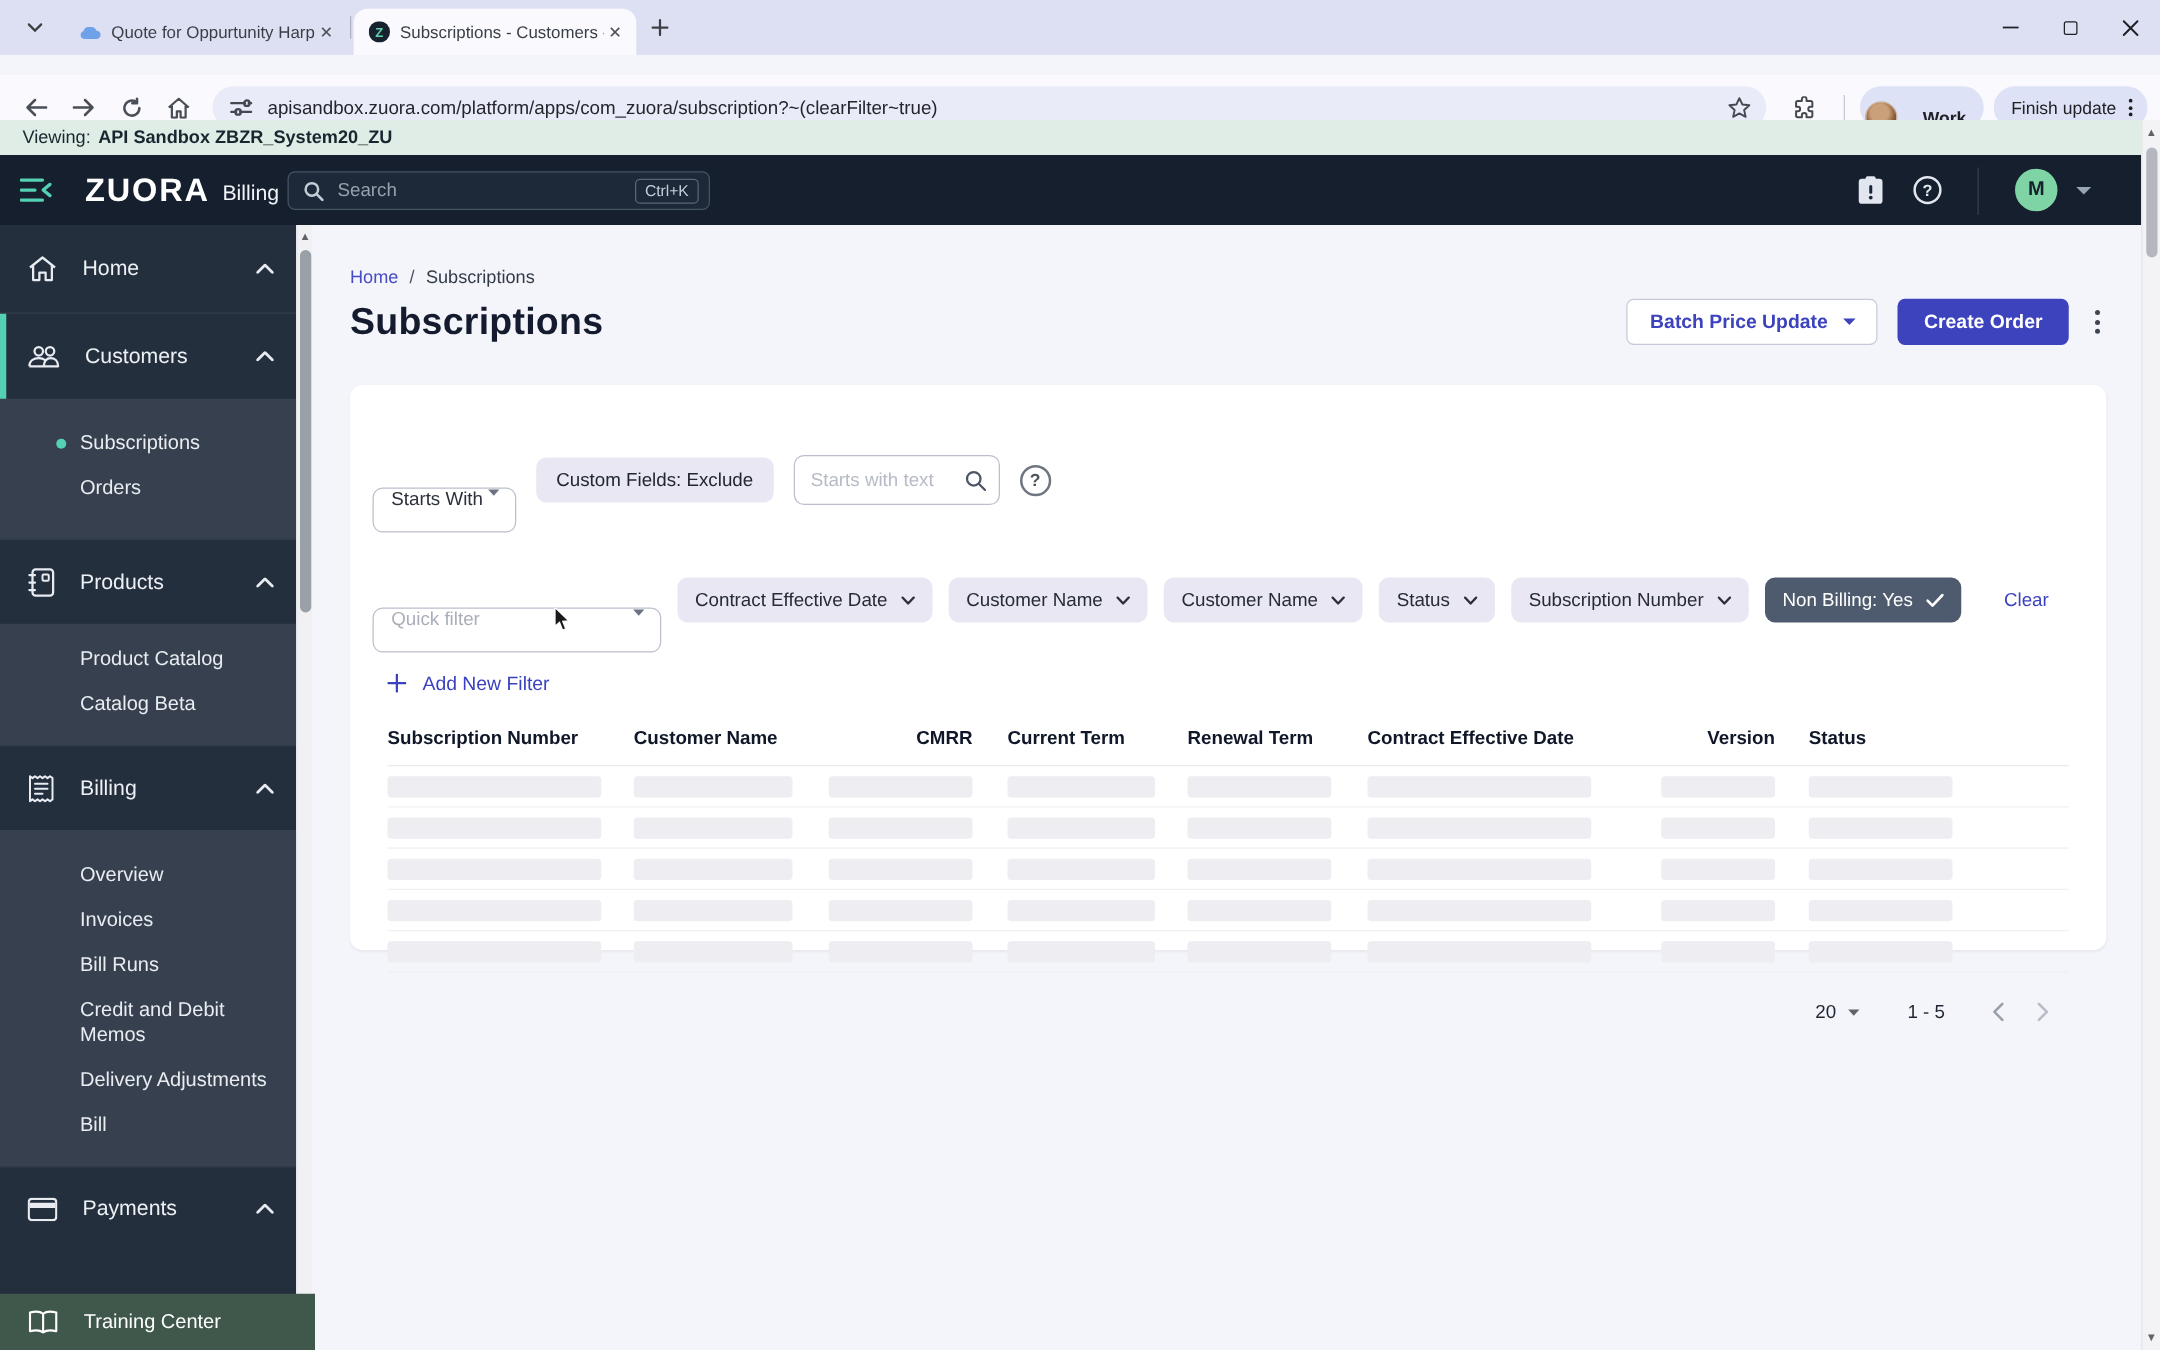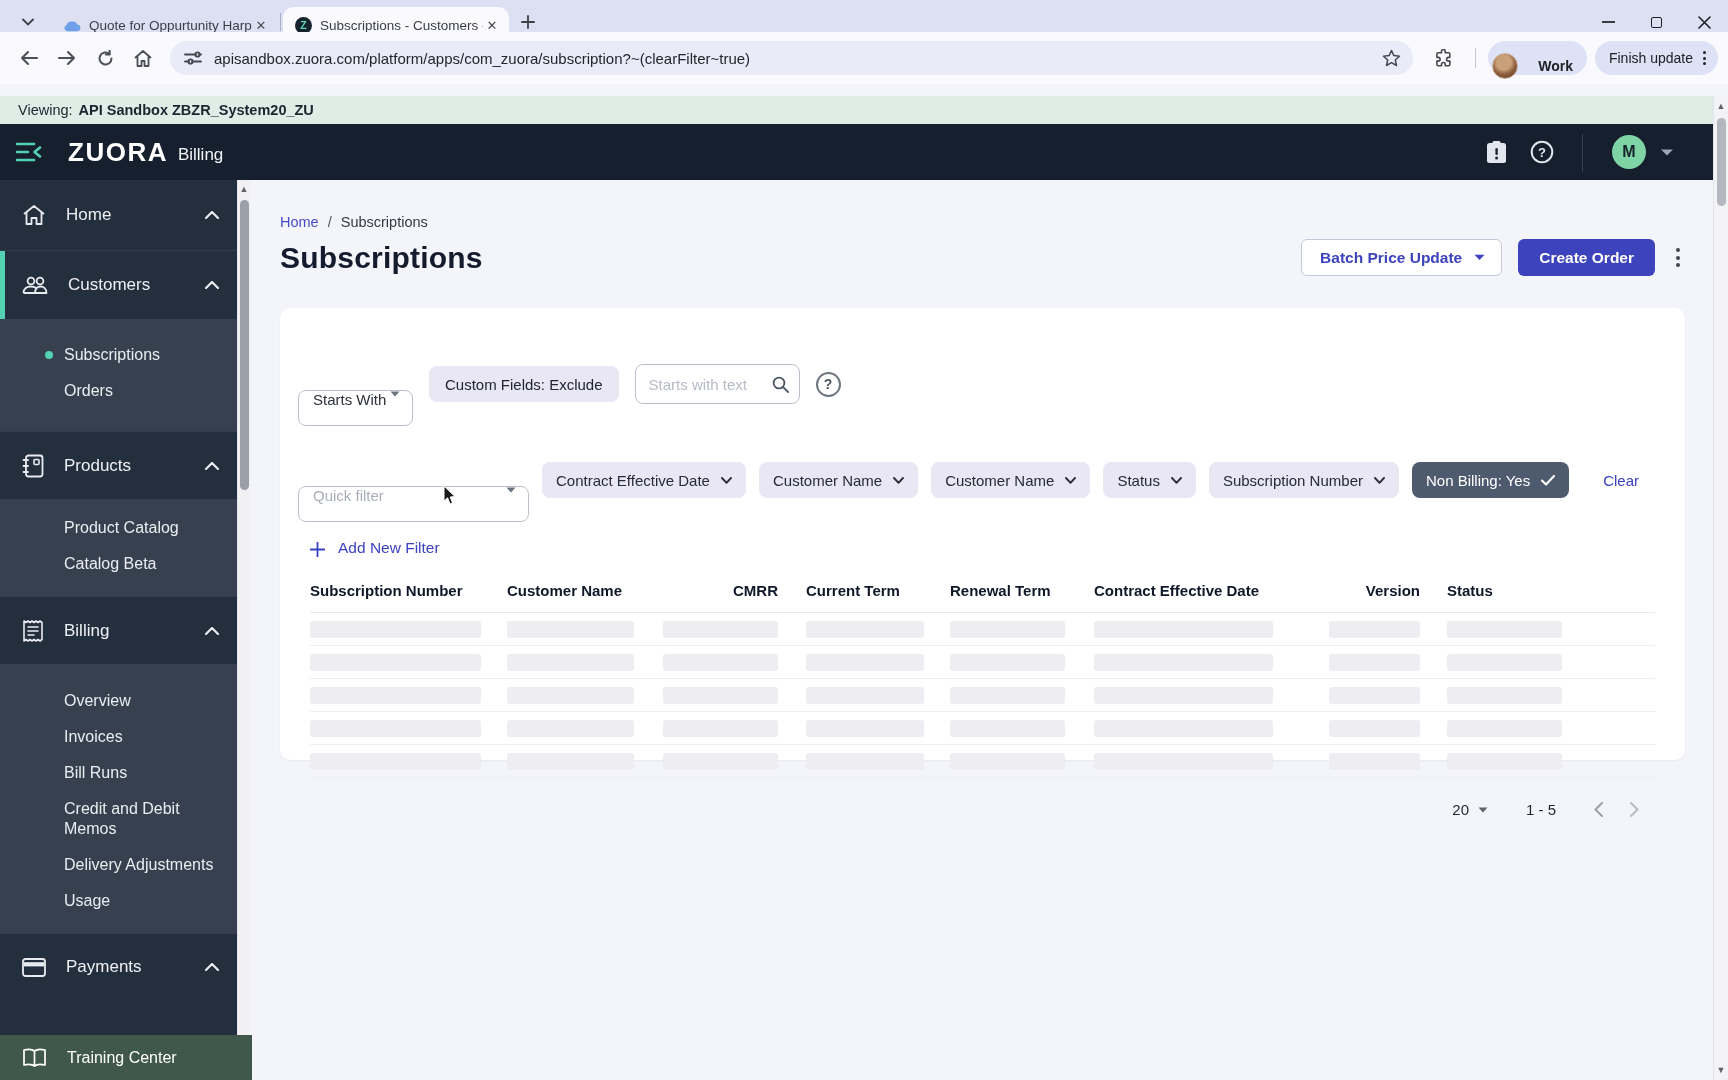--- a/index.html
+++ b/index.html
@@ -14,21 +14,21 @@
   .tab.active{background:#f9f9fe;}
   .tab-title{flex:1;overflow:hidden;white-space:nowrap;margin-left:8px;}
   .tab-close{width:18px;height:18px;display:flex;align-items:center;justify-content:center;border-radius:50%;color:#4c5057;font-size:13px;}
   .tab-sep{width:1px;height:18px;background:#aab0c8;align-self:center;margin:0 2px;}
   .newtab{align-self:center;margin-left:12px;color:#3c4043;}
   .win-controls{position:absolute;right:0;top:0;height:44px;display:flex;}
   .win-btn{width:48px;height:44px;display:flex;align-items:center;justify-content:center;color:#1d2025;}
   .win-max-inner{width:11px;height:11px;border:1.6px solid #1d2025;border-radius:2px;position:relative;background:#dde0f3;}
   .win-max-inner::before{content:"";position:absolute;left:2px;top:-4px;width:11px;height:11px;border:1.6px solid #1d2025;border-radius:2px;z-index:-1;}
 
-  .toolbar{position:absolute;top:32px;left:0;width:1728px;height:52px;background:#f9f9fe;display:flex;align-items:center;padding:0 10px;}
+  .toolbar{position:absolute;top:60px;left:0;width:1728px;height:52px;background:#f9f9fe;display:flex;align-items:center;padding:0 10px;}
   .nav-btn{width:38px;height:38px;display:flex;align-items:center;justify-content:center;color:#4a4f57;flex:none;}
   .omnibox{flex:1;height:34px;margin:0 6px 0 8px;background:#e9ebf8;border-radius:17px;display:flex;align-items:center;padding:0 12px 0 14px;min-width:0;}
   .url-text{font-size:15px;color:#24262c;margin-left:12px;white-space:nowrap;overflow:hidden;flex:1;}
   .tb-right{display:flex;align-items:center;flex:none;margin-left:6px;gap:8px;}
   .tb-divider{width:1px;height:20px;background:#c6c9d8;margin:0 4px;}
   .pill{height:34px;border-radius:17px;background:#dee2f6;display:flex;align-items:center;font-size:14px;color:#202124;}
   .pill-profile{padding:16px 14px 0 4px;gap:20px;font-weight:bold;}
   .avatar-photo{width:26px;height:26px;border-radius:50%;background:radial-gradient(circle at 45% 35%, #caa07a 0 35%, #8a5a3b 60%, #5d3b24 100%);border:1px solid #c9b39b;}
   .pill-update{padding:0 8px 0 14px;gap:6px;}
   .kebab-s{display:flex;flex-direction:column;gap:2.5px;padding:0 4px;}
@@ -89,21 +89,21 @@
   .sel{height:36px;border:1px solid #bcc0cd;border-radius:8px;background:#fff;display:flex;align-items:flex-start;justify-content:space-between;padding:0 12px 0 14px;font-size:15px;color:#2c313b;margin-top:48px;}
   .sel-sm{width:115px;}
   .sel-quick{width:231px;color:#a9aeb9;}
   .chip-static{background:#e8e7f3;border-radius:8px;height:36px;display:flex;align-items:center;padding:0 16px;font-size:15px;color:#21262f;}
   .inp{width:165px;height:40px;border:1px solid #bcc0cd;border-radius:8px;display:flex;align-items:center;padding:0 10px 0 13px;}
   .inp .ph{color:#b7bbc6;font-size:15px;flex:1;}
   .help-circle{width:25px;height:25px;border-radius:50%;border:2px solid #6f7680;color:#4d545e;font-weight:700;font-size:14px;display:flex;align-items:center;justify-content:center;flex:none;}
   .chip{background:#e8e7f3;border-radius:8px;height:36px;padding:0 14px;display:inline-flex;align-items:center;gap:11px;font-size:15px;color:#262b34;white-space:nowrap;}
   .chip.dark{background:#4e5b6e;color:#fff;}
   .clear-link{margin-left:auto;margin-right:26px;color:#3b42c0;font-size:15px;font-weight:500;}
-  .addfilter{margin:17px 0 0 12px;display:flex;align-items:flex-end;gap:13px;color:#3b42c0;}
+  .addfilter{margin:17px 0 0 12px;display:flex;align-items:flex-start;gap:13px;color:#3b42c0;}
   .addfilter .lbl{font-size:15.5px;font-weight:500;}
 
   .tbl{margin:15px 10px 0 12px;}
   .tgrid{display:grid;grid-template-columns:197px 156px 143px 144px 144px 235px 118px 1fr;align-items:center;}
   .tbl-head{padding:10px 0 13px 0;border-bottom:1px solid #e9eaef;font-weight:700;font-size:15px;color:#0f1729;}
   .tbl-head .r{text-align:right;}
   .tbl-row{height:33px;border-bottom:1px solid #eeeff3;}
   .bar{height:17px;background:#ededf2;border-radius:3px;}
   .pagi{display:flex;justify-content:flex-end;align-items:center;gap:38px;margin-top:23px;padding-right:26px;font-size:15px;color:#1f2633;}
   .pagi .group{display:flex;align-items:center;gap:9px;}
@@ -218,20 +218,28 @@
   <b>API Sandbox ZBZR_System20_ZU</b>
 </div>
 
 <div class="app-header">
   <svg class="collapse-ic" width="26" height="20" viewBox="0 0 26 20">
     <path d="M1 2 H18 M1 10 H12 M1 18 H18" stroke="#54d1b2" stroke-width="2.6" stroke-linecap="round"></path>
     <path d="M24 5.5 L18.5 10 L24 14.5" fill="none" stroke="#54d1b2" stroke-width="2.6" stroke-linecap="round" stroke-linejoin="round"></path>
   </svg>
   <span class="logo">ZUORA</span>
   <span class="product">Billing</span>
+  <div class="gsearch">
+    <svg width="16" height="16" viewBox="0 0 16 16">
+        <circle cx="6.5" cy="6.5" r="5" fill="none" stroke="#c4ccd6" stroke-width="2"></circle>
+        <path d="M10.5 10.5 L15 15" stroke="#c4ccd6" stroke-width="2" stroke-linecap="round"></path>
+      </svg>
+    <span class="ph">Search</span>
+    <span class="kbd">Ctrl+K</span>
+  </div>
   <div class="hdr-ic" style="left:1484px;width:24px;">
     <svg width="21" height="24" viewBox="0 0 21 24">
         <rect x="1" y="3" width="19" height="20" rx="2.5" fill="#e2e6ee"></rect>
         <rect x="6.5" y="1" width="8" height="4.5" rx="1.5" fill="#e2e6ee"></rect>
         <rect x="9.4" y="8" width="2.4" height="7" rx="1.2" fill="#1b2534"></rect>
         <circle cx="10.6" cy="18" r="1.5" fill="#1b2534"></circle>
       </svg>
   </div>
   <div class="hdr-ic" style="left:1529px;width:26px;">
     <svg width="24" height="24" viewBox="0 0 24 24">
@@ -332,21 +340,21 @@
       <div class="sub-item">
         <span>Bill Runs</span>
       </div>
       <div class="sub-item">
         <span>Credit and Debit Memos</span>
       </div>
       <div class="sub-item">
         <span>Delivery Adjustments</span>
       </div>
       <div class="sub-item">
-        <span>Usage</span>
+        <span>Bill</span>
       </div>
     </div>
     <div class="nav-row" style="height: 67px;">
       <span class="nav-ic">
         <svg width="24" height="19" viewBox="0 0 24 19">
           <rect x="1" y="1" width="22" height="17" rx="2.5" fill="none" stroke="#e8ecf1" stroke-width="1.8"></rect>
           <rect x="1.8" y="4.2" width="20.4" height="4.2" fill="#e8ecf1"></rect>
         </svg>
       </span>
       <span class="lbl">Payments</span>

